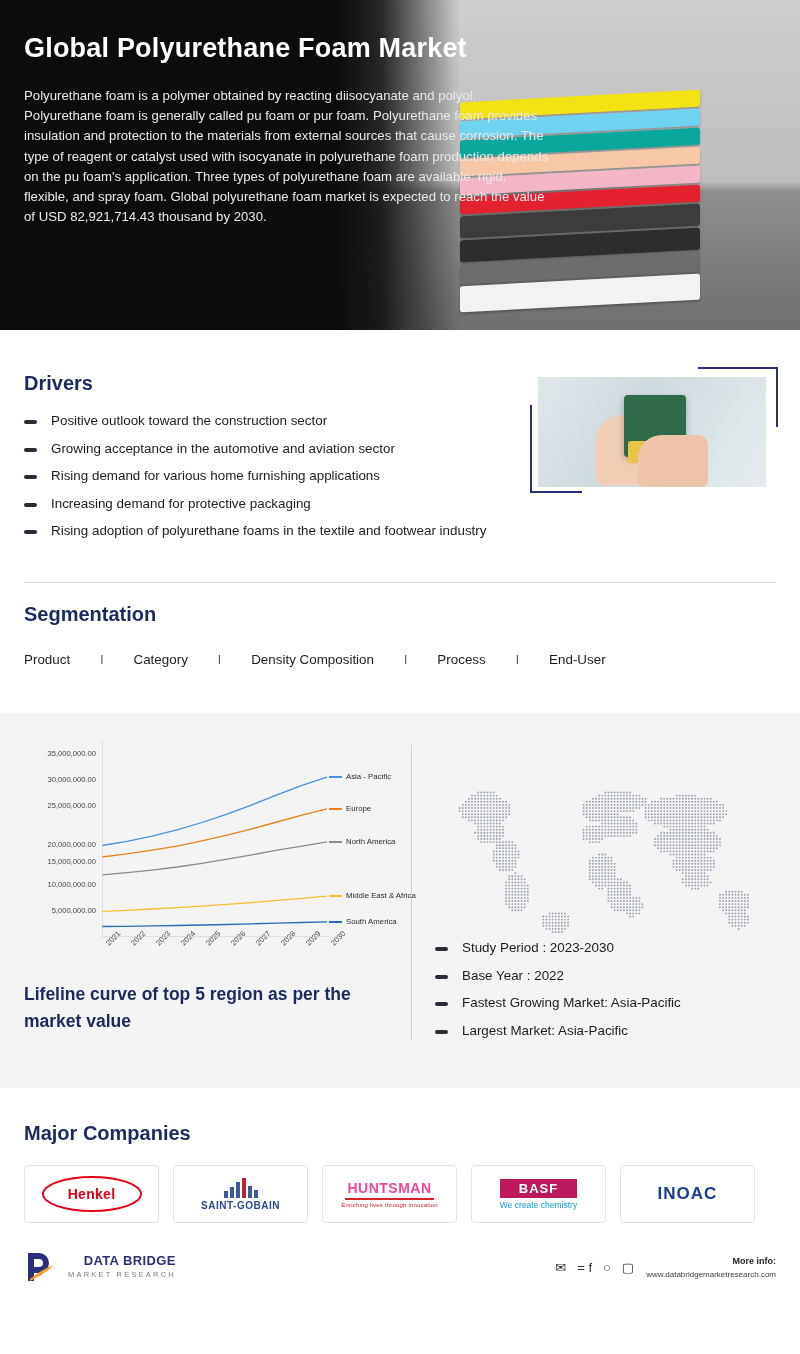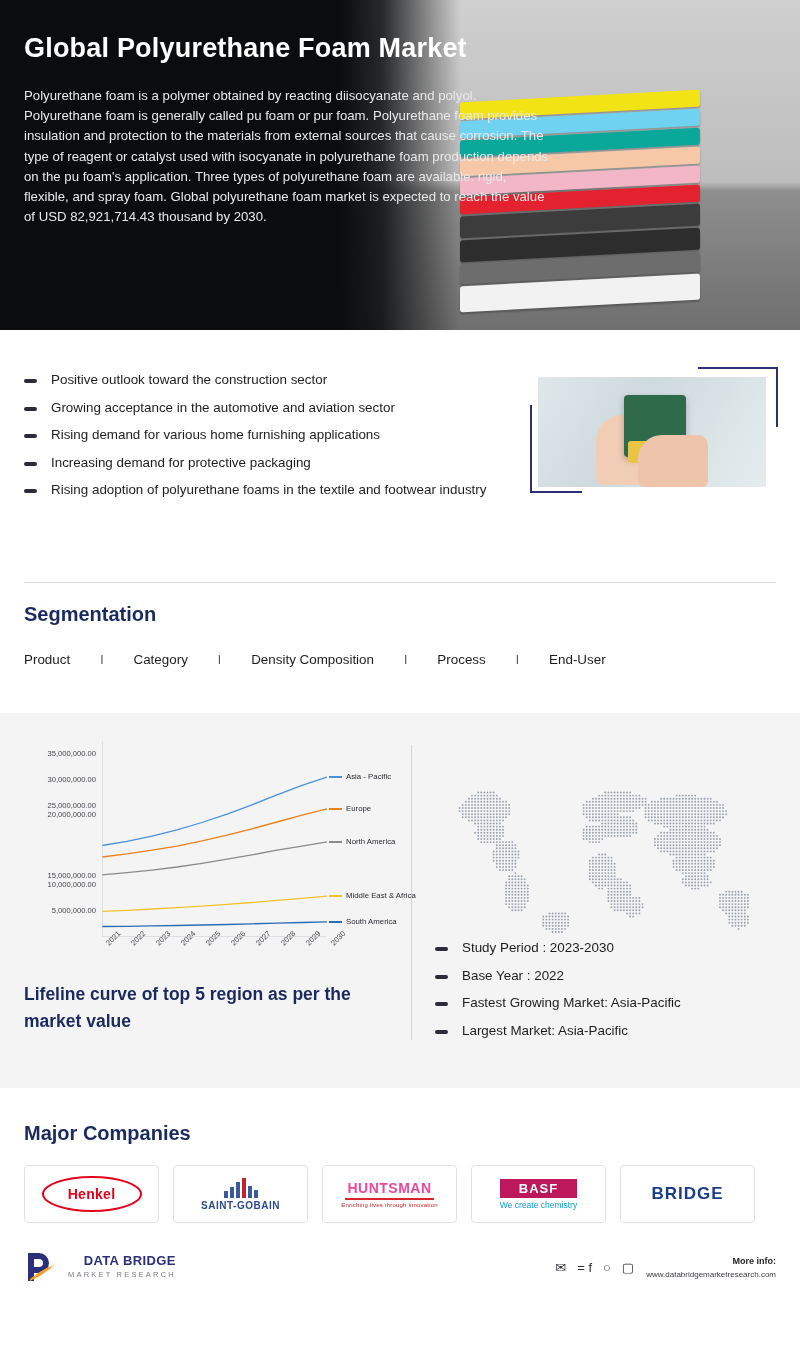--- a/index.html
+++ b/index.html
@@ -211,20 +211,21 @@
         <div class="foam" style="background:#f2f2f2;height:26px"></div>
       </div>
     </div>
     <div class="hero-text">
       <div class="hero-title">Global Polyurethane Foam Market</div>
       <div class="hero-body">Polyurethane foam is a polymer obtained by reacting diisocyanate and polyol. Polyurethane foam is generally called pu foam or pur foam. Polyurethane foam provides insulation and protection to the materials from external sources that cause corrosion. The type of reagent or catalyst used with isocyanate in polyurethane foam production depends on the pu foam's application. Three types of polyurethane foam are available: rigid, flexible, and spray foam. Global polyurethane foam market is expected to reach the value of USD  82,921,714.43 thousand by 2030.</div>
     </div>
   </div>
 
   <div class="drivers">
+    <div class="section-title">Drivers</div>
     <ul class="bullet-list">
       <li><span class="dash"></span><span>Positive outlook toward the construction sector</span></li>
       <li><span class="dash"></span><span>Growing acceptance in the automotive and aviation sector</span></li>
       <li><span class="dash"></span><span>Rising demand for various home furnishing applications</span></li>
       <li><span class="dash"></span><span>Increasing demand for protective packaging</span></li>
       <li><span class="dash"></span><span>Rising adoption of polyurethane foams in the textile and footwear industry</span></li>
     </ul>
     <div class="driver-image">
       <div class="frame-br"></div>
       <div class="photo">
@@ -251,22 +252,22 @@
       <span class="seg">End-User</span>
     </div>
   </div>
 
   <div class="panel">
     <div class="chart-col">
       <div class="chart-wrap">
         <div class="y-labels" id="yLabels">
             <div style="top: 168.867px;">5,000,000.00</div>
             <div style="top: 142.733px;">10,000,000.00</div>
-            <div style="top: 134px; margin-left: 8px;">15,000,000.00</div>
-            <div style="top: 73px;">20,000,000.00</div>
+            <div style="top: 120px; margin-left: 8px;">15,000,000.00</div>
+            <div style="top: 103px;">20,000,000.00</div>
             <div style="top: 64.3333px;">25,000,000.00</div>
             <div style="top: 38.2px;">30,000,000.00</div>
             <div style="top: 12.0667px;">35,000,000.00</div>
           </div>
         <svg class="plot" id="plotSvg" viewBox="0 0 225 196" preserveAspectRatio="none">
             <polyline points="0.0,104.5 25.0,100.4 50.0,95.1 75.0,88.9 100.0,81.5 125.0,73.2 150.0,63.8 175.0,53.8 200.0,44.4 225.0,36.1" fill="none" stroke="#4a90d9" stroke-width="1.3"></polyline>
             <polyline points="0.0,116.0 25.0,112.9 50.0,109.2 75.0,105.1 100.0,99.8 125.0,94.1 150.0,87.8 175.0,81.0 200.0,74.2 225.0,67.9" fill="none" stroke="#e8811c" stroke-width="1.3"></polyline>
             <polyline points="0.0,133.8 25.0,131.7 50.0,129.1 75.0,126.0 100.0,122.3 125.0,118.1 150.0,113.9 175.0,109.2 200.0,105.1 225.0,100.9" fill="none" stroke="#8a8a8a" stroke-width="1.3"></polyline>
             <polyline points="0.0,170.4 25.0,169.3 50.0,168.0 75.0,166.7 100.0,165.2 125.0,163.3 150.0,161.5 175.0,159.4 200.0,157.3 225.0,155.2" fill="none" stroke="#f2c12e" stroke-width="1.3"></polyline>
             <polyline points="0.0,185.5 25.0,185.3 50.0,184.9 75.0,184.5 100.0,184.0 125.0,183.5 150.0,182.8 175.0,182.1 200.0,181.5 225.0,180.8" fill="none" stroke="#2b6bb5" stroke-width="1.3"></polyline>
@@ -1784,21 +1785,21 @@
           <div class="t2">Enriching lives through innovation</div>
         </div>
       </div>
       <div class="logo-card">
         <div class="logo-basf">
           <div class="t1">BASF</div>
           <div class="t2">We create chemistry</div>
         </div>
       </div>
       <div class="logo-card">
-        <div class="logo-inoac">BRIDGE</div>
+        <div class="logo-inoac">INOAC</div>
       </div>
     </div>
   </div>
 
   <div class="footer">
     <div class="brand">
       <div class="brand-mark">
         <svg viewBox="0 0 34 34" width="34" height="34">
           <path d="M4 4 h11 a10 10 0 0 1 0 20 h-6 v-6 h6 a4 4 0 0 0 0 -8 h-5 v22 h-6z" fill="#2b2f7a"></path>
           <path d="M6 30 q12 -10 24 -14 q-10 10 -24 16z" fill="#f2a02d"></path>

